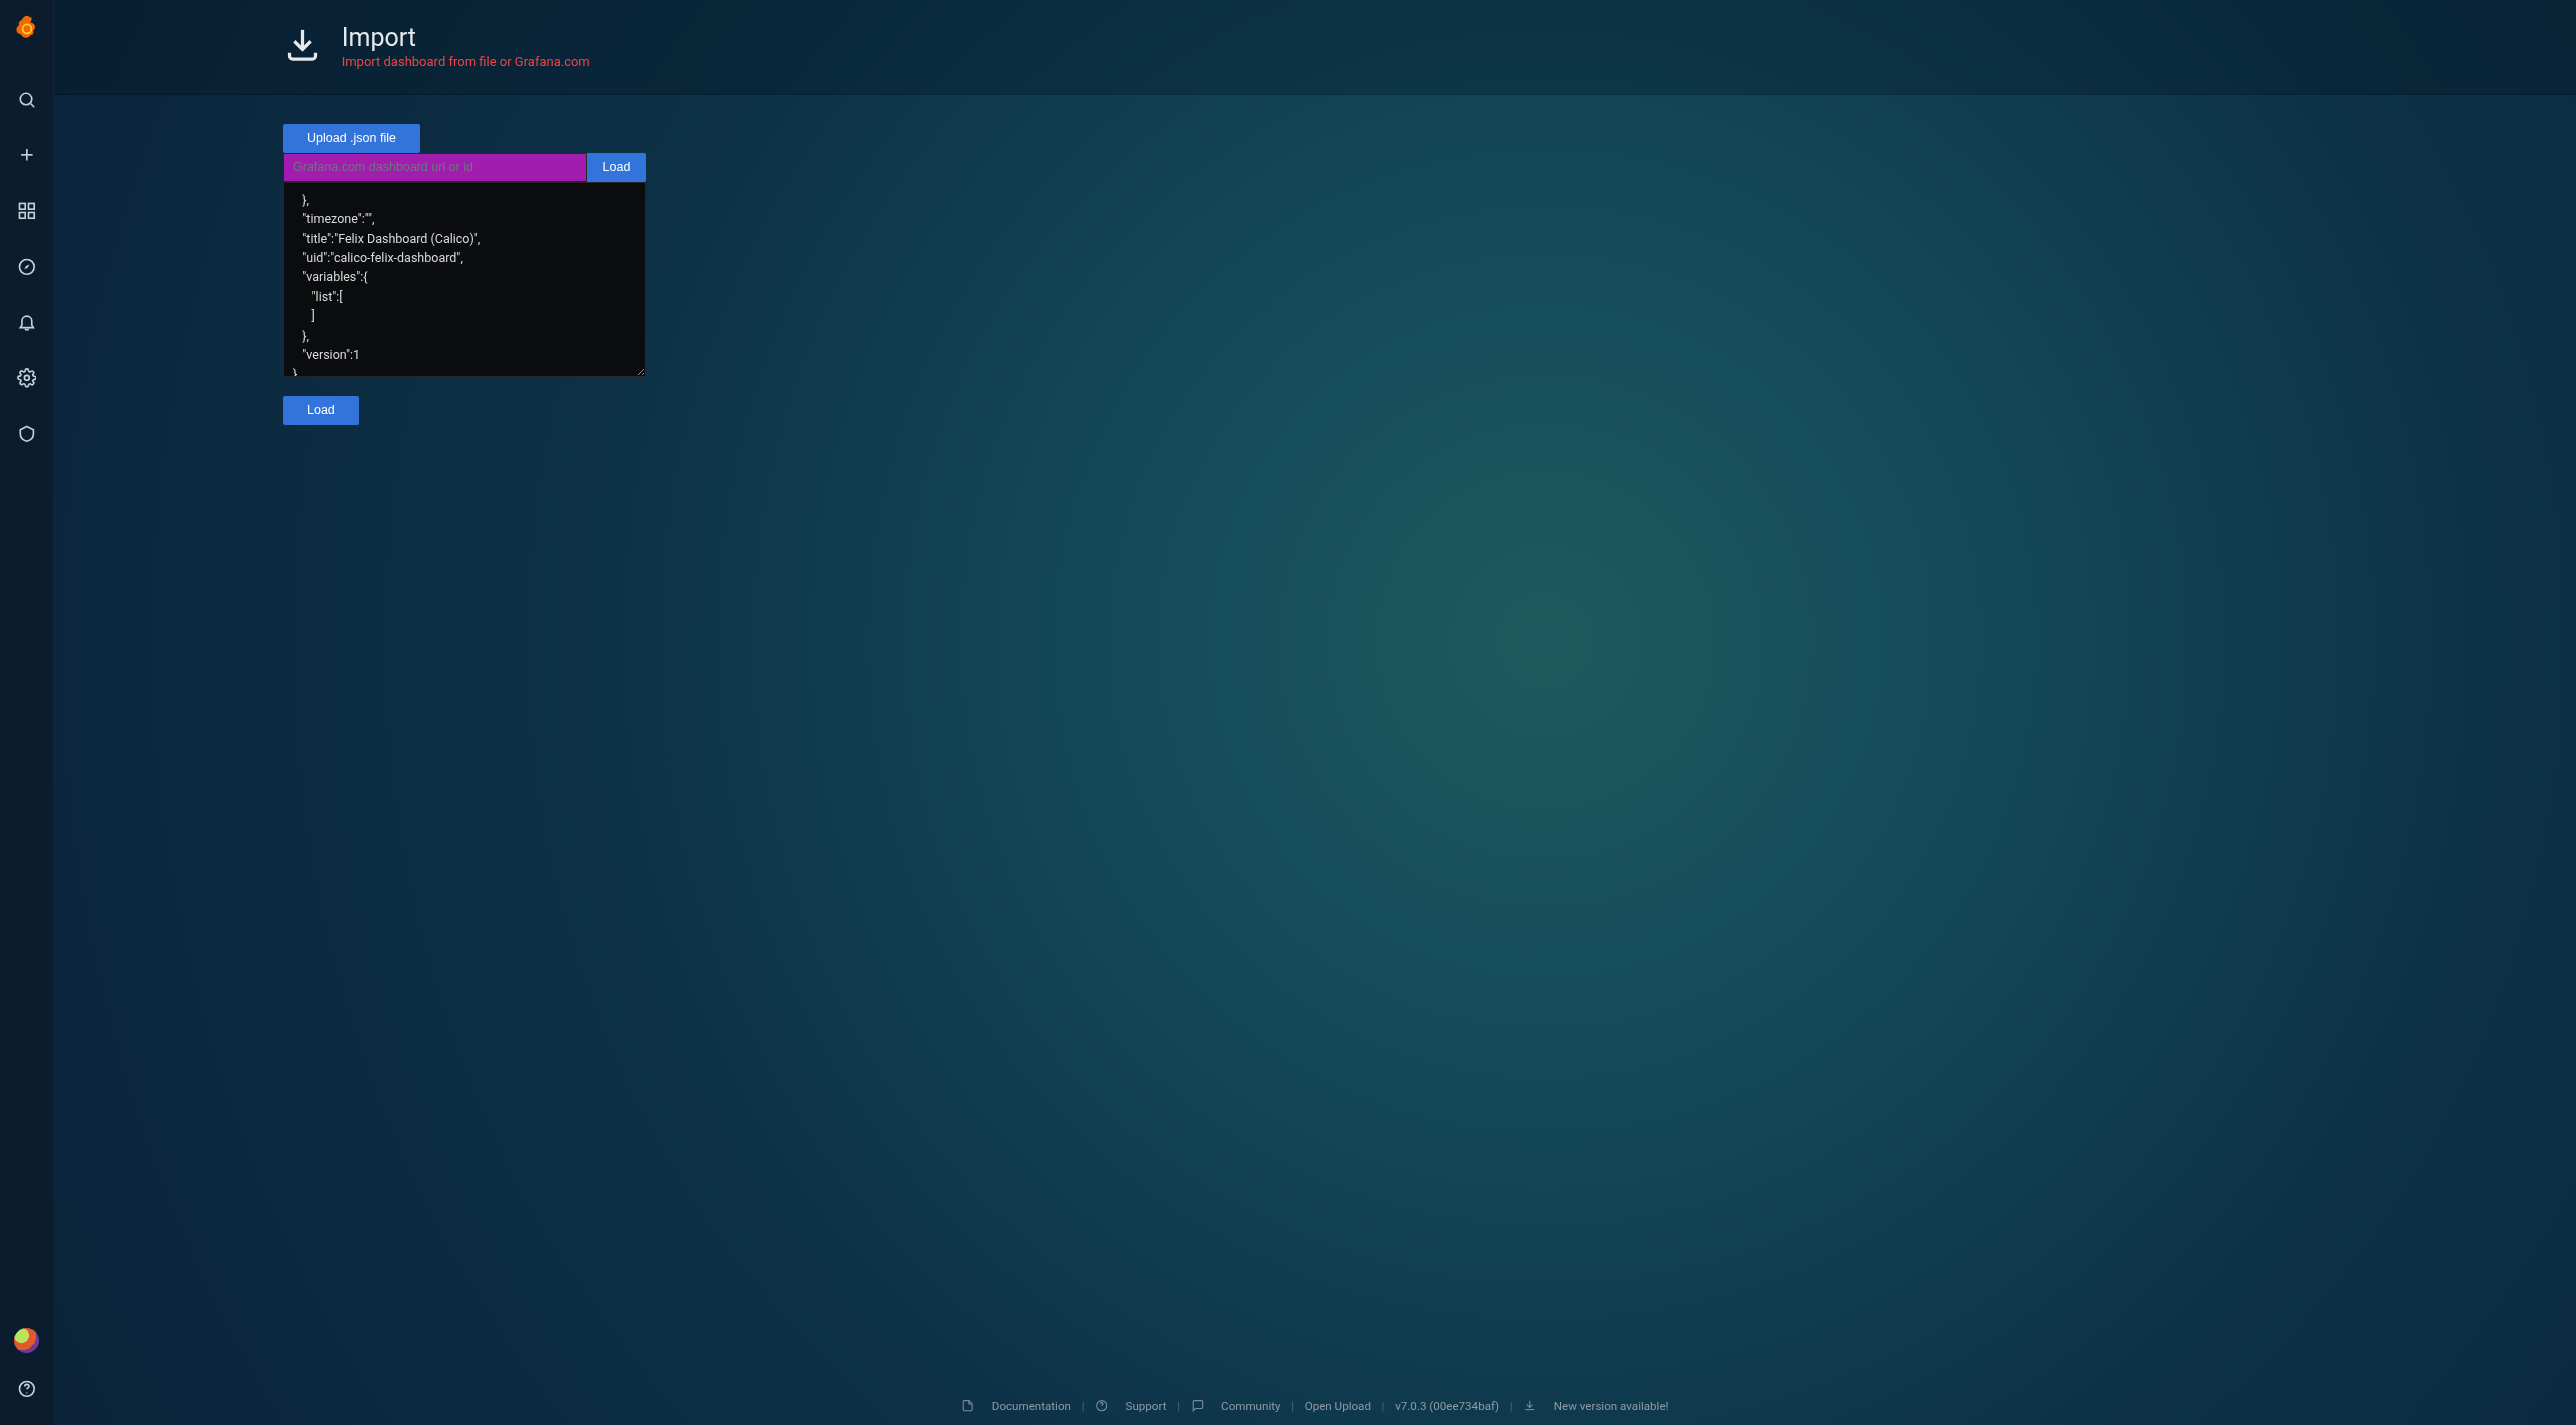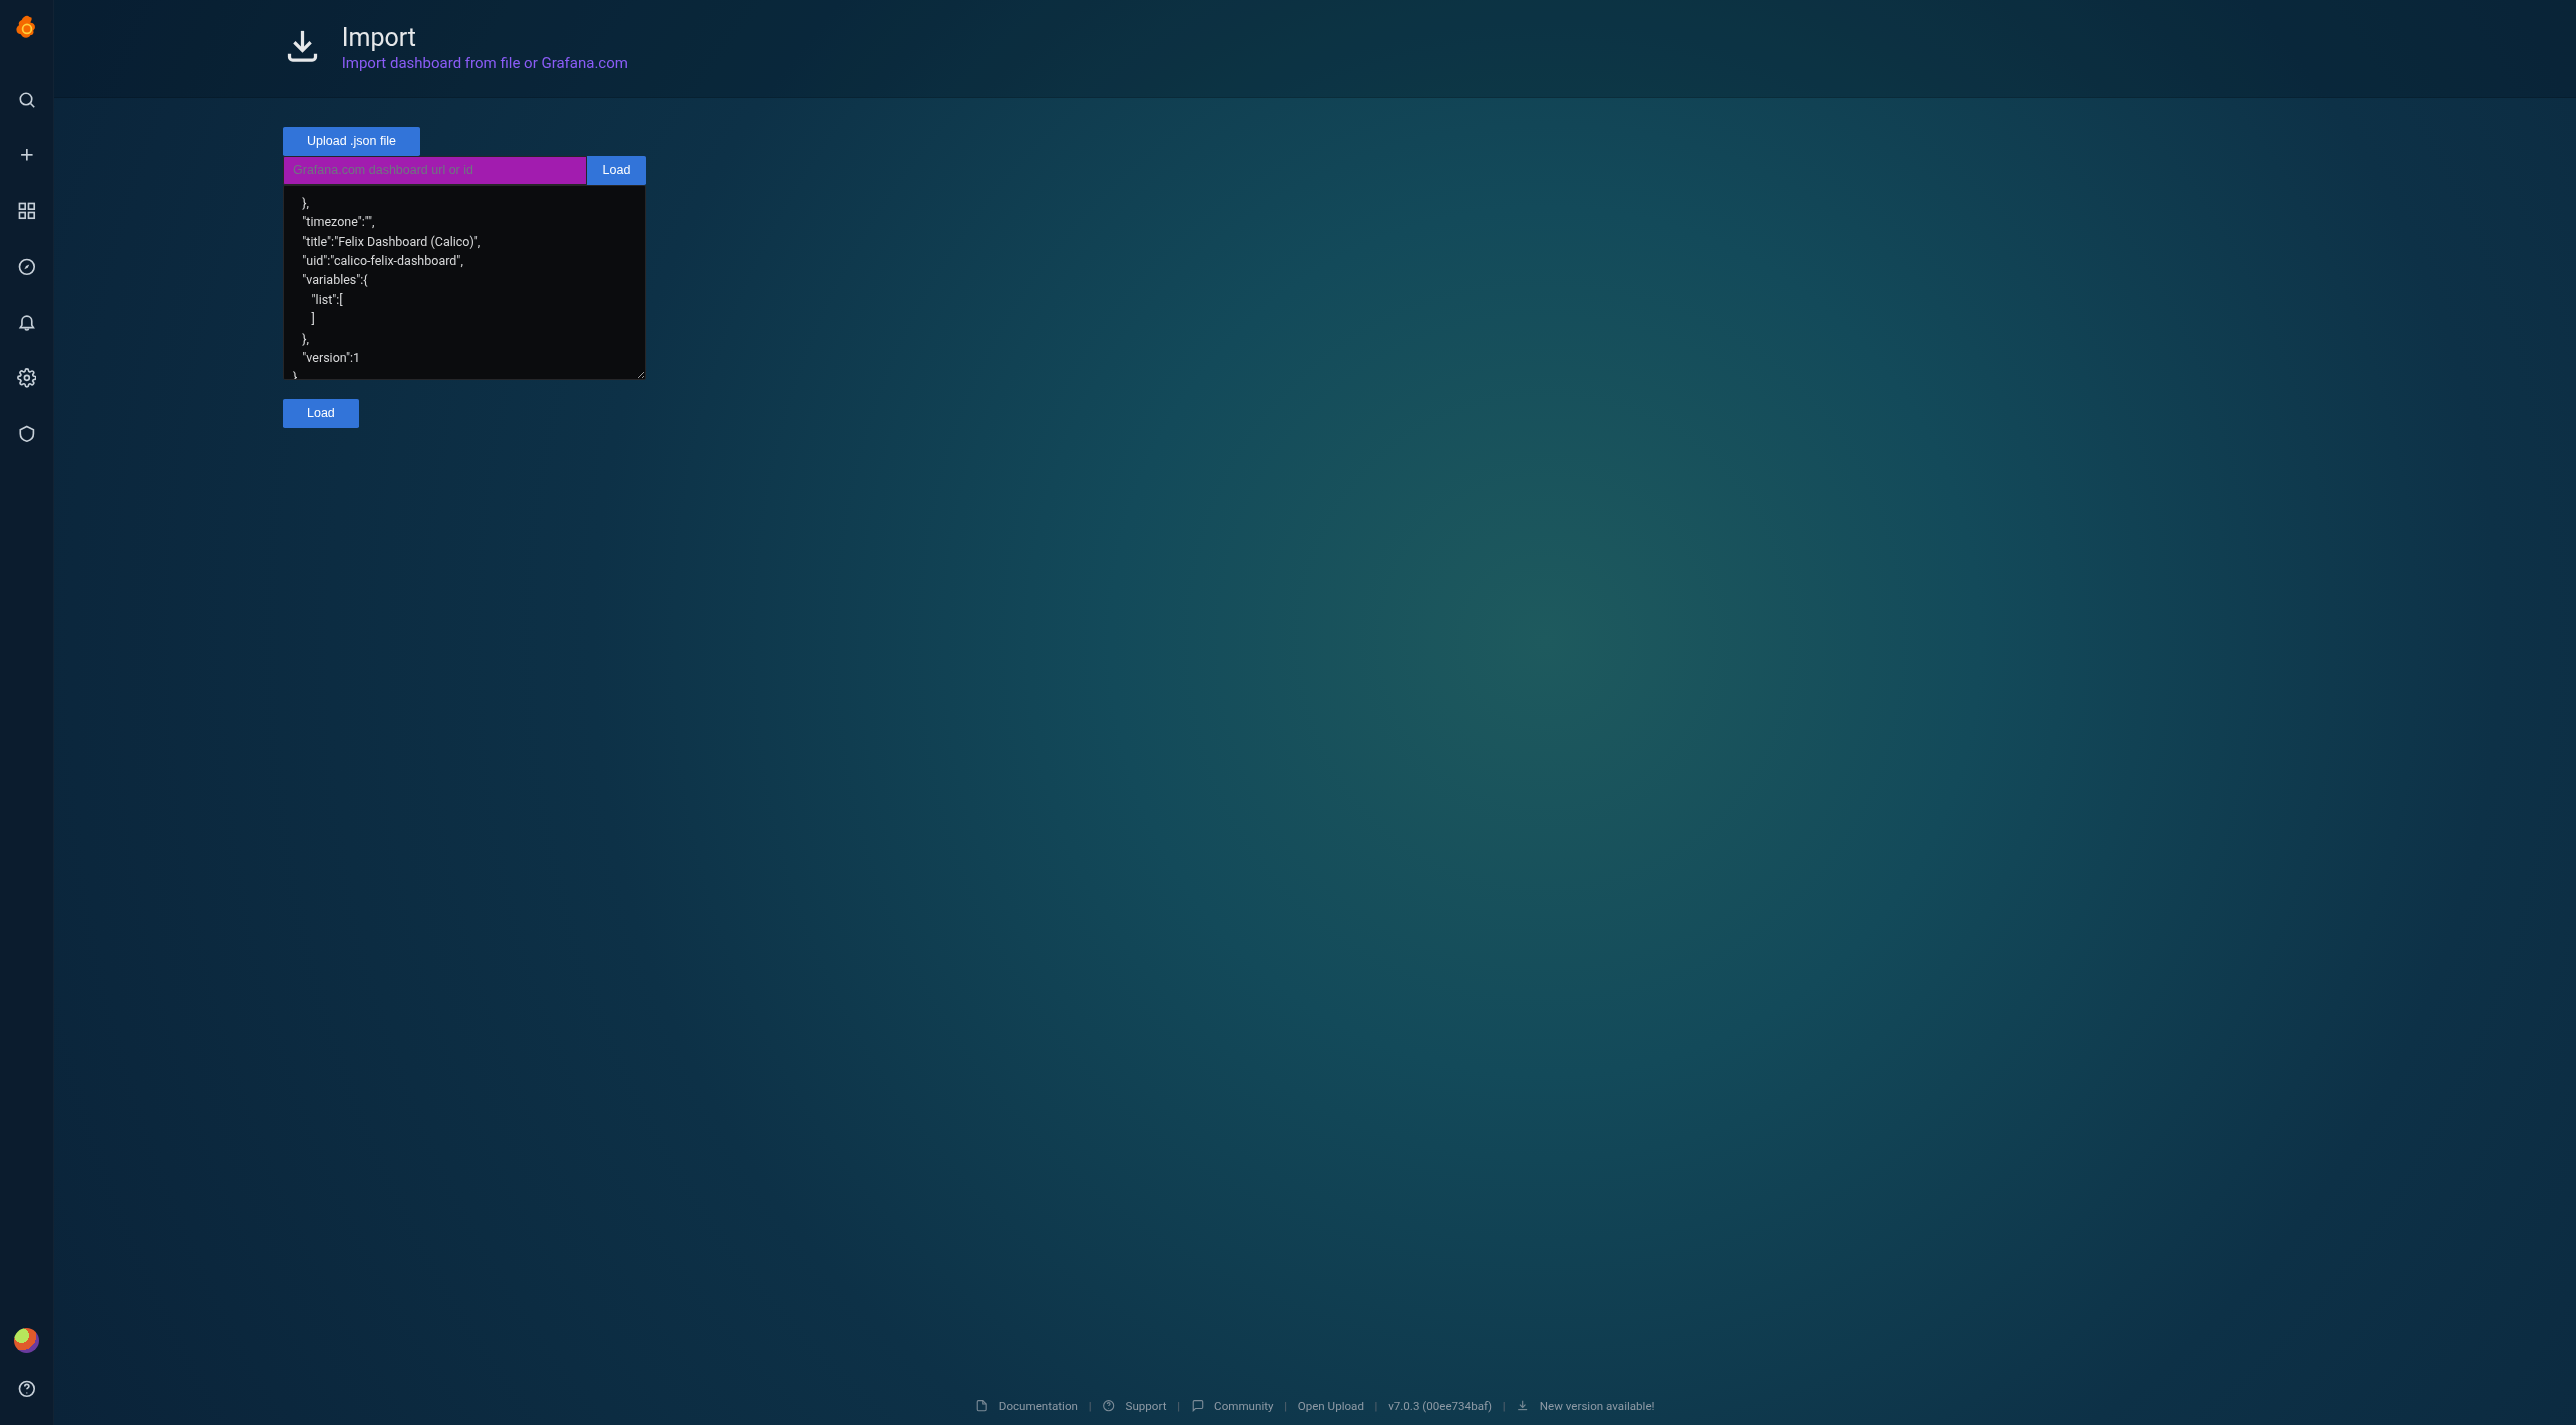--- a/index.html
+++ b/index.html
@@ -52,21 +52,21 @@
     border-bottom: 0.9px solid rgba(0,0,0,0.15);
     background: rgba(0, 10, 25, 0.25);
   }
   .page-header-inner {
     max-width: 1055px;
     margin-left: 229px;
     display: flex; align-items: center; gap: 19.7px;
   }
   .page-header .icon { color: #e6e8ea; }
   .page-header h1 { font-size: 25px; font-weight: 400; color: #e6e8ea; margin-bottom: 1.8px; }
-  .page-header .sub { font-size: 15px; color: #8b5cf6; }
+  .page-header .sub { font-size: 13px; color: #ef4444; }
 
   .content {
     margin-left: 229px;
     padding: 29px 0 36px 0;
     max-width: 805px;
   }
 
   .btn {
     display: inline-flex; align-items: center; justify-content: center;
     background: #3274d9;
@@ -125,21 +125,21 @@
   .footer {
     position: absolute;
     bottom: 12.5px;
     left: 54px; right: 0;
     display: flex;
     justify-content: center;
     gap: 0;
     font-size: 11.6px;
     color: #8e9aa5;
   }
-  .footer .item { display: inline-flex; align-items: center; gap: 10px; cursor: pointer; }
+  .footer .item { display: inline-flex; align-items: center; gap: 17px; cursor: pointer; }
   .footer .sep { margin: 0 10.7px; color: #5a6570; }
   .footer svg { opacity: 0.85; }
 
   
   .ic { width: 19.7px; height: 19.7px; }
   .ic-lg { width: 39px; height: 39px; }
   .ic-sm { width: 13.4px; height: 13.4px; }
 </style>
 </head>
 <body>

